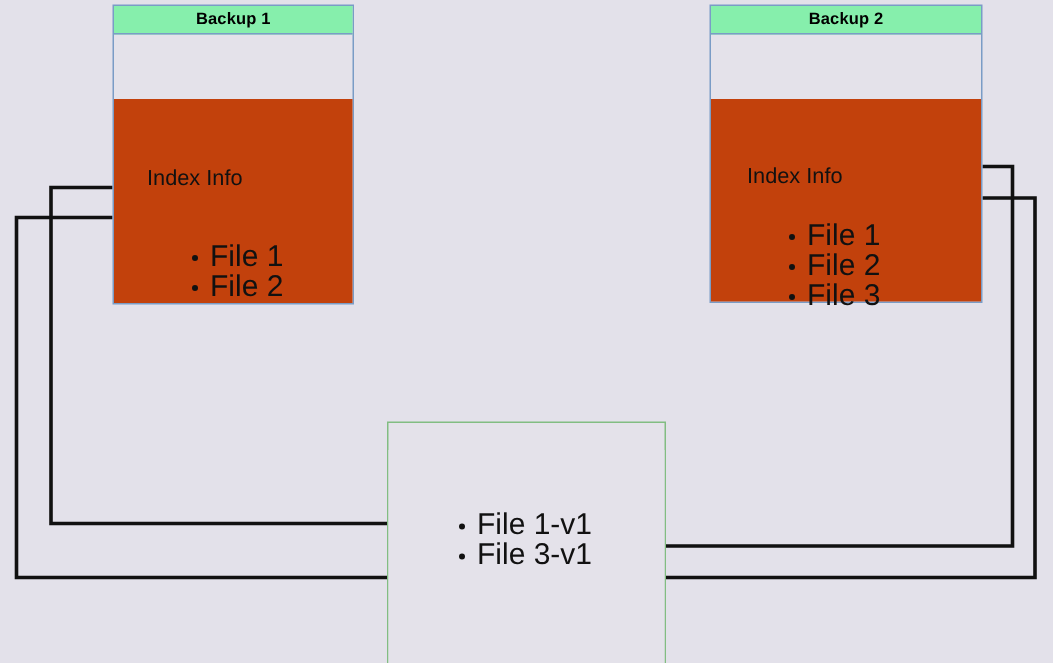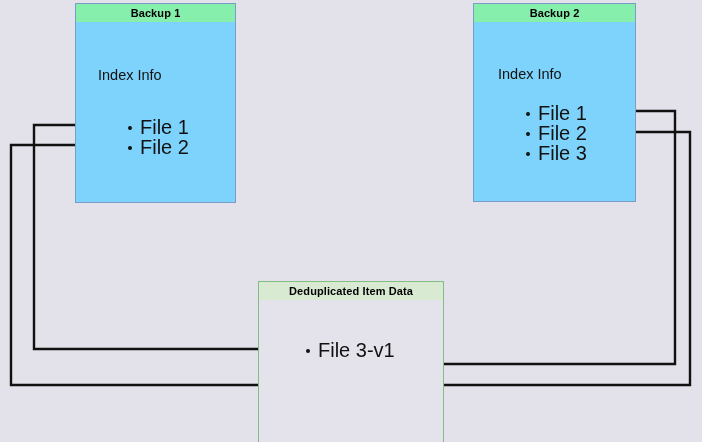--- a/index.html
+++ b/index.html
@@ -19,21 +19,21 @@
     font-size:11px;font-weight:bold;color:#000;letter-spacing:.1px;
   }
   .node .body{
     position:absolute;left:0;top:18px;right:0;bottom:0;
     box-sizing:border-box;
   }
 
   
   .backup{border:1.6px solid #7a9cc6;background:#e4e2ea;}
   .backup .hdr{background:#86efac;border-bottom:1.6px solid #7a9cc6;}
-  .backup .body{background:#7dd3fc;}
+  .backup .body{background:#c2410c;margin-top:44px;}
 
   
   .dedup{border:1.6px solid #82bd82;background:#e4e2ea;}
   .dedup .hdr{background:#d9ead3;border-bottom:1.6px solid #82bd82;}
   .dedup .body{background:#e4e2ea;}
 
   .index-label{
     position:absolute;font-size:14.5px;color:#111;white-space:nowrap;
   }
   .file-list{position:absolute;margin:0;padding:0;list-style:none;}
@@ -73,34 +73,34 @@
     <div class="hdr">Backup 1</div>
     <div class="body">
       <div class="index-label" style="left:22px;top:45px;">Index Info</div>
       <ul class="file-list" style="left:51px;top:95px;">
         <li>File 1</li>
         <li>File 2</li>
       </ul>
     </div>
   </div>
 
-  <div class="node backup" style="left:473px;top:3px;width:163px;height:199px;">
+  <div class="node backup" style="left:473px;top:3px;width:182px;height:199px;">
     <div class="hdr">Backup 2</div>
     <div class="body">
       <div class="index-label" style="left:24px;top:44px;">Index Info</div>
       <ul class="file-list" style="left:51px;top:81px;">
         <li>File 1</li>
         <li>File 2</li>
         <li>File 3</li>
       </ul>
     </div>
   </div>
 
   <div class="node dedup" style="left:258px;top:281px;width:186px;height:165px;">
-    <div class="hdr">Deduplicated Item Data</div>
     <div class="body">
       <ul class="file-list" style="left:46px;top:40px;">
+        <li>File 1-v1</li>
         <li>File 3-v1</li>
       </ul>
     </div>
   </div>
 
 </div>
 
 </body></html>

